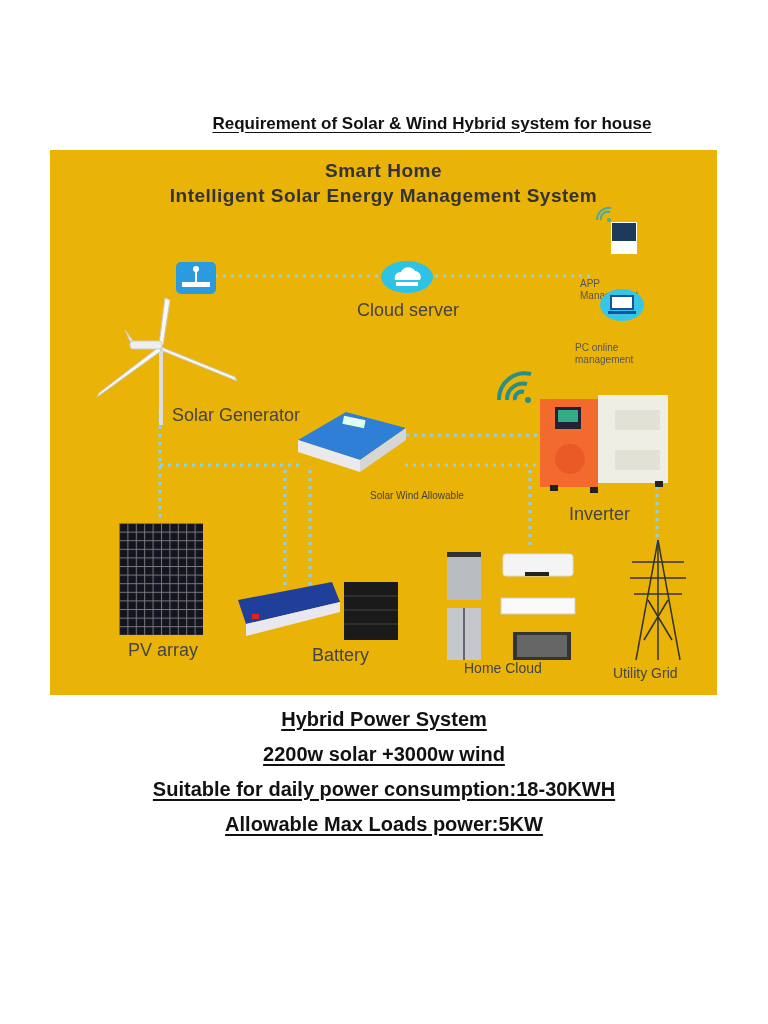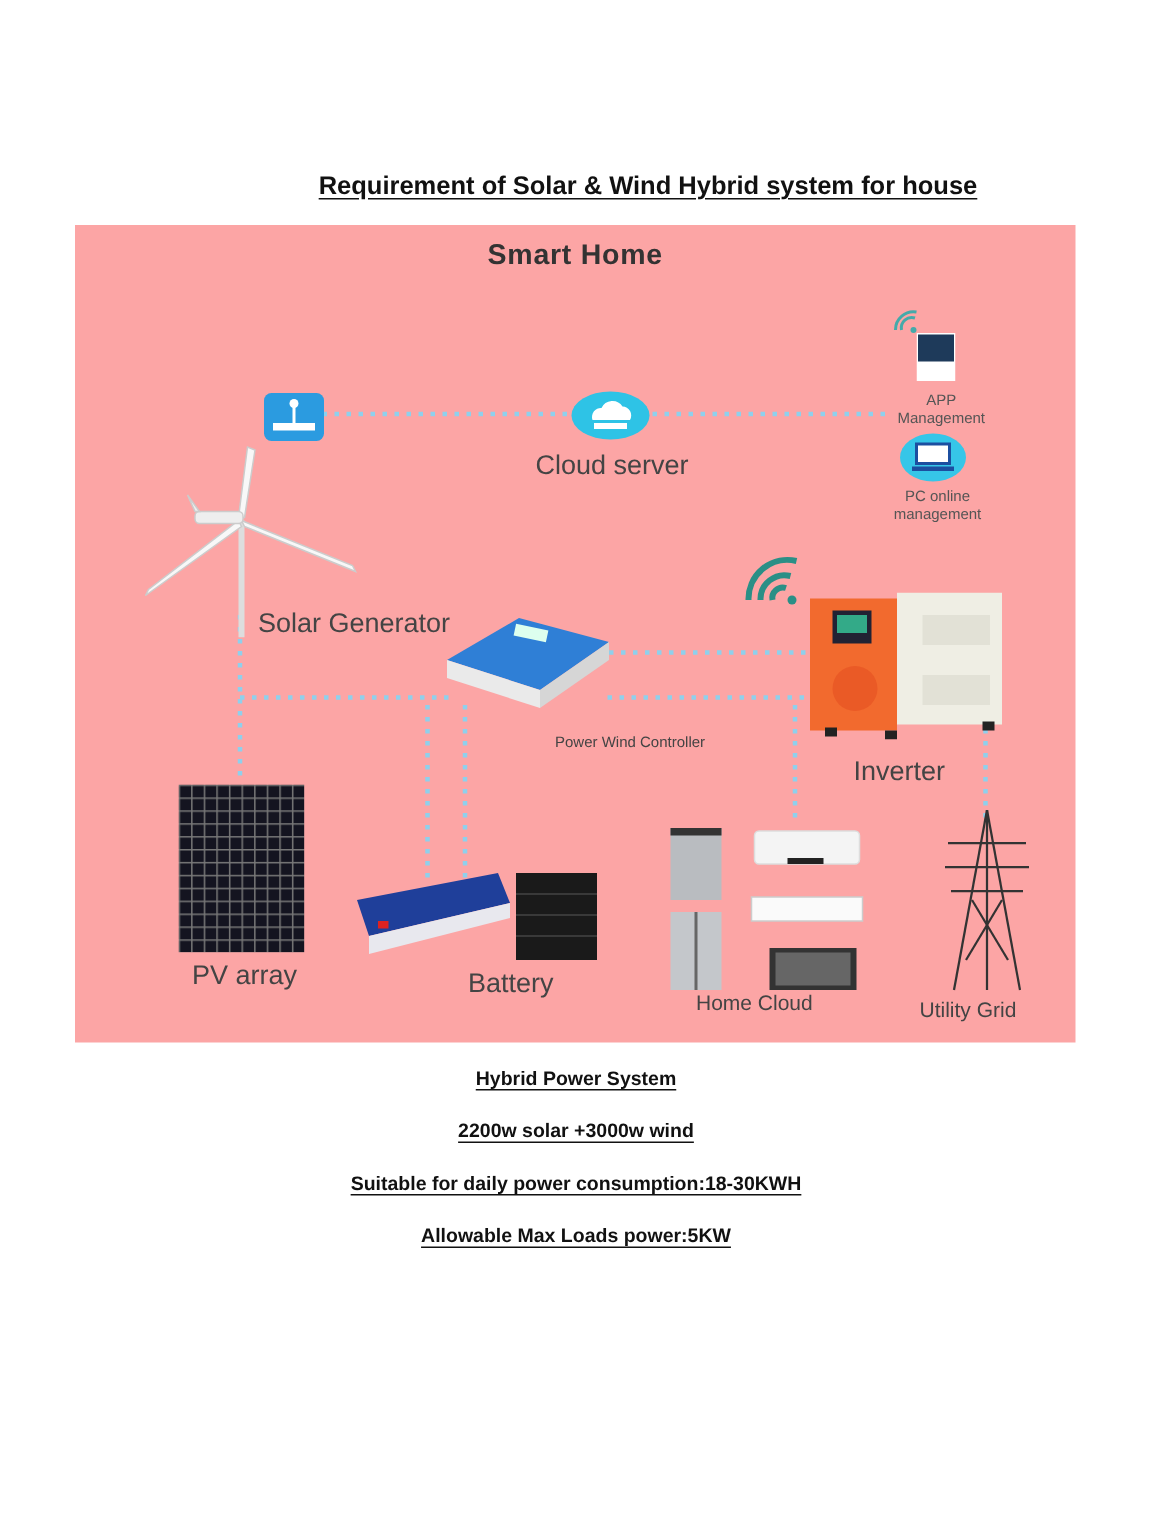--- a/index.html
+++ b/index.html
@@ -3,42 +3,43 @@
 <meta charset="utf-8">
 <style>
   html, body { margin:0; padding:0; background:#ffffff; }
   body { width:768px; height:1024px; position:relative; overflow:hidden;
          font-family:"Liberation Sans", sans-serif; }
   .doc-title { position:absolute; left:0; width:768px; top:114px; text-align:center;
                font-family:"Liberation Sans", sans-serif; font-weight:bold; font-size:17px;
                color:#111;padding-left:48px; }
   .doc-title span { text-decoration:underline; text-underline-offset:3px; }
   .figure { position:absolute; left:50px; top:150px; width:667px; height:545px;
-            background:#fca5a5; overflow:hidden;text-decoration:underline; }
+            background:#eab308; overflow:hidden;text-decoration:underline; }
   .fig-h1 { position:absolute; left:0; width:667px; top:10px; text-align:center;
             font-weight:bold; font-size:19px; color:#333; letter-spacing:0.5px; }
   .fig-h2 { position:absolute; left:0; width:667px; top:35px; text-align:center;
             font-weight:bold; font-size:19px; color:#333; letter-spacing:0.5px; }
   .lbl { position:absolute; font-size:18px; color:#444; white-space:nowrap; }
-  .lbl-sm { position:absolute; font-size:10px; color:#555; text-align:center; line-height:12px; }
+  .lbl-sm { position:absolute; font-size:10px; color:#555; line-height:12px;margin-top:16px; }
   .abs { position:absolute; }
   svg { display:block; }
   .specs { position:absolute; left:0; width:768px; top:707px; text-align:center; }
-  .spec-line { font-weight:bold; font-size:13px; color:#111; height:35px; line-height:24px; }
+  .spec-line { font-weight:bold; font-size:20px; color:#111; height:35px; line-height:24px; }
   .spec-line span { text-decoration:underline; text-underline-offset:3px; }
 </style>
 </head>
 <body>
 
 <div class="doc-title">
   <span>Requirement of Solar &amp; Wind Hybrid system for house</span>
 </div>
 
 <div class="figure">
   <div class="fig-h1">Smart Home</div>
+  <div class="fig-h2">Intelligent Solar Energy Management System</div>
 
   <svg class="abs" style="left:0;top:0" width="667" height="545">
     <g stroke="#8fd0ec" stroke-width="3" stroke-dasharray="3 5" fill="none">
       <line x1="165" y1="126" x2="328" y2="126"></line>
       <line x1="385" y1="126" x2="540" y2="126"></line>
       <line x1="110" y1="260" x2="110" y2="370"></line>
       <line x1="110" y1="315" x2="250" y2="315"></line>
       <line x1="340" y1="285" x2="495" y2="285"></line>
       <line x1="355" y1="315" x2="495" y2="315"></line>
       <line x1="495" y1="285" x2="495" y2="315"></line>
@@ -113,21 +114,21 @@
   <div class="lbl" style="left:122px;top:255px">Solar Generator</div>
 
   <div class="abs" style="left:238px;top:262px">
     <svg width="120" height="62">
       <polygon points="10,28 58,0 118,16 72,48" fill="#2f7fd6"></polygon>
       <polygon points="10,28 72,48 72,60 10,40" fill="#eaeaea"></polygon>
       <polygon points="72,48 118,16 118,28 72,60" fill="#d6d6d6"></polygon>
       <rect x="55" y="6" width="22" height="8" fill="#dfe" transform="rotate(12 66 10)"></rect>
     </svg>
   </div>
-  <div class="lbl" style="left:320px;top:340px;font-size:10px">Power Wind Controller</div>
+  <div class="lbl" style="left:320px;top:340px;font-size:10px">Solar Wind Allowable</div>
 
   <div class="abs" style="left:445px;top:220px">
     <svg width="40" height="34">
         <g fill="none" stroke="#2a8f86" stroke-width="4">
           <path d="M4 30 a26 26 0 0 1 32-26"></path>
           <path d="M12 30 a16 16 0 0 1 20-16"></path>
           <path d="M20 30 a7 7 0 0 1 9-8"></path>
         </g>
         <circle cx="33" cy="30" r="3" fill="#2a8f86"></circle>
       </svg>

